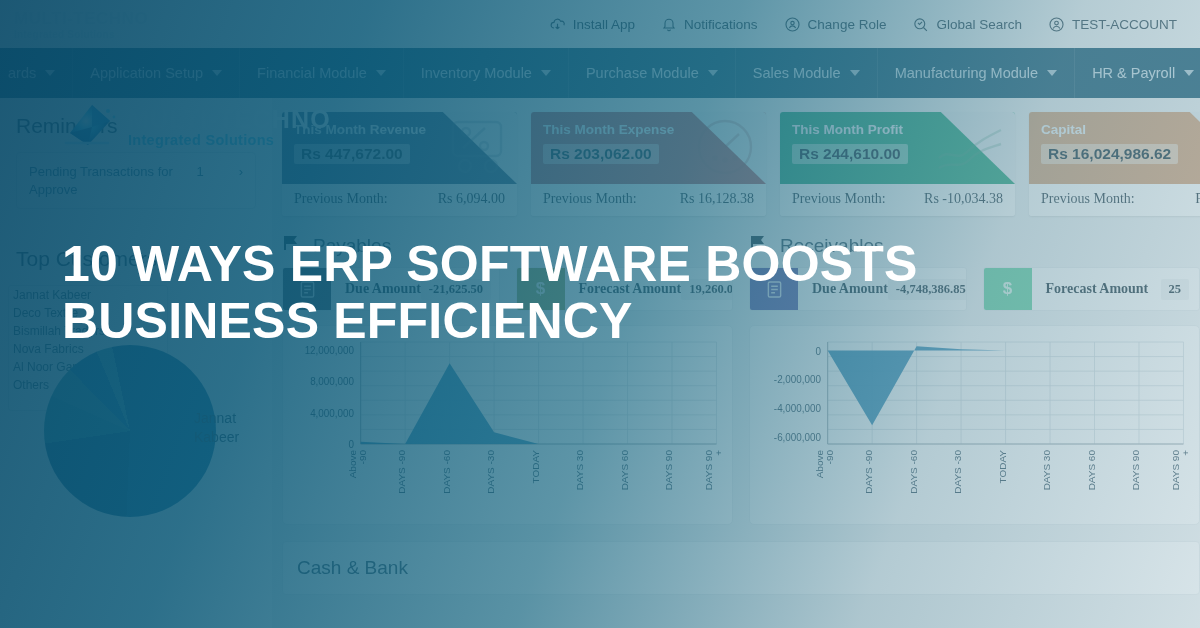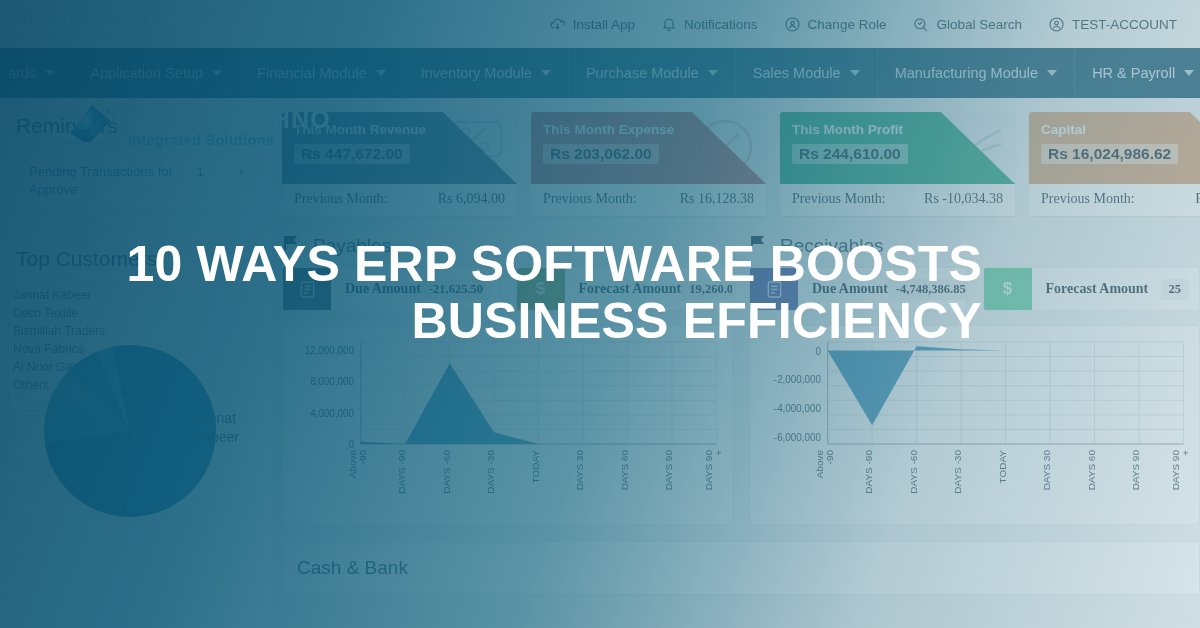--- a/index.html
+++ b/index.html
@@ -223,21 +223,20 @@
         rgba(43,116,140,.76) 52%,
         rgba(120,162,176,.55) 76%,
         rgba(168,196,205,.42) 100%);
   }
   #headline {
     position: absolute; left: 62px; top: 236px; z-index: 11;
     width: 920px;
     font-size: 50px; font-weight: bold; color: #ffffff;
     line-height: 1.13; letter-spacing: .2px;
     text-transform: uppercase;
-    text-align: right;
   }
 </style>
 </head>
 <body>
 
 <div id="app">
 
   <div id="topbar">
     <div class="brand-watermark">
       <span class="bw-main">MULTI-TECHNO</span>

